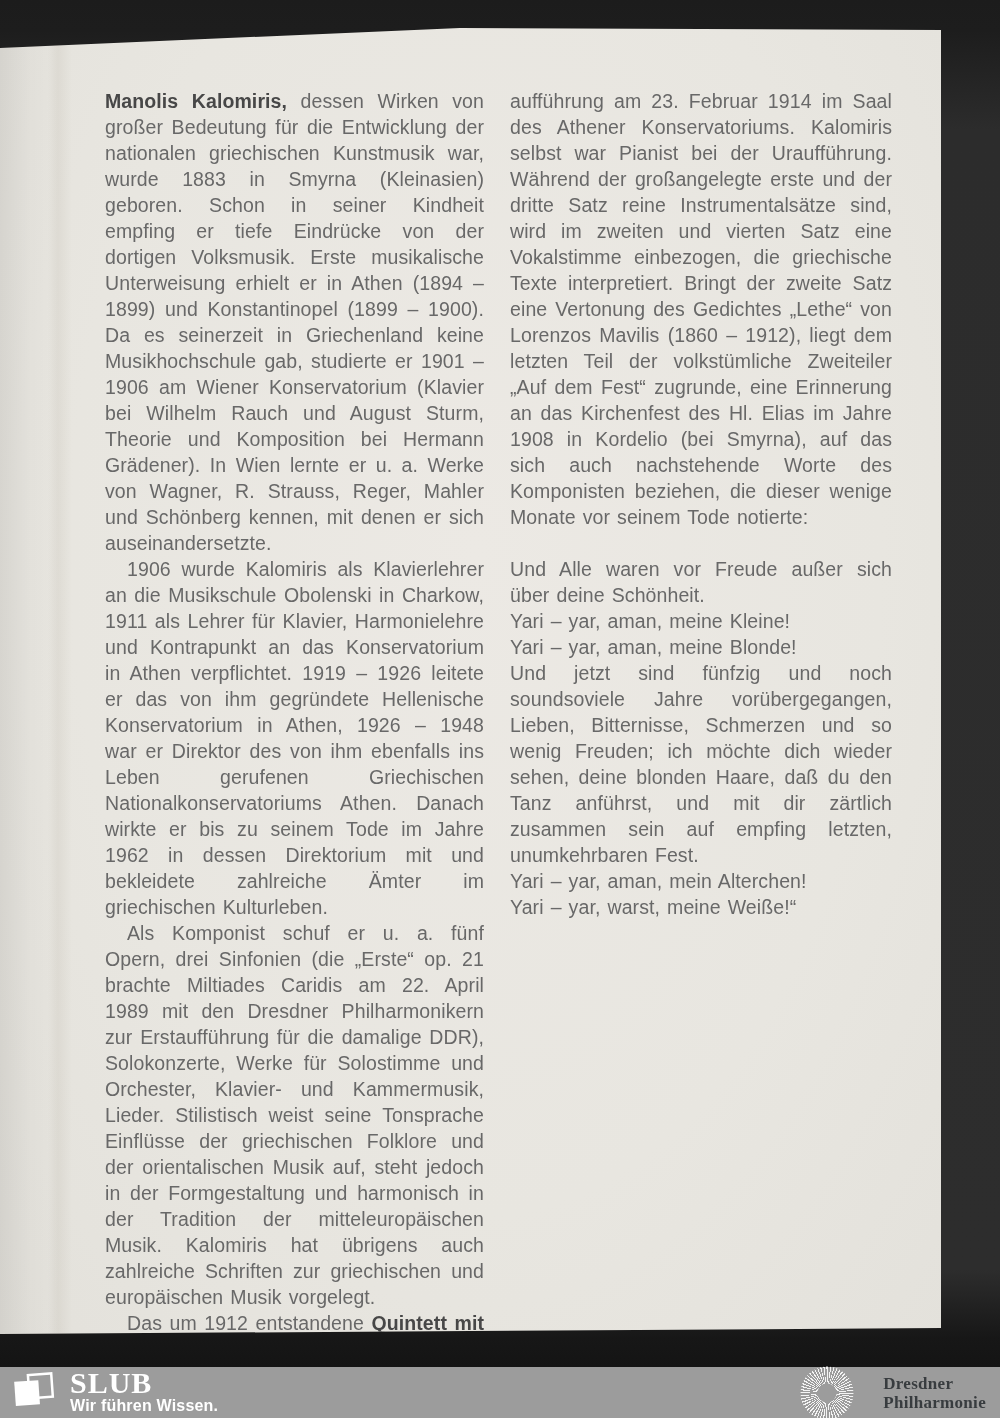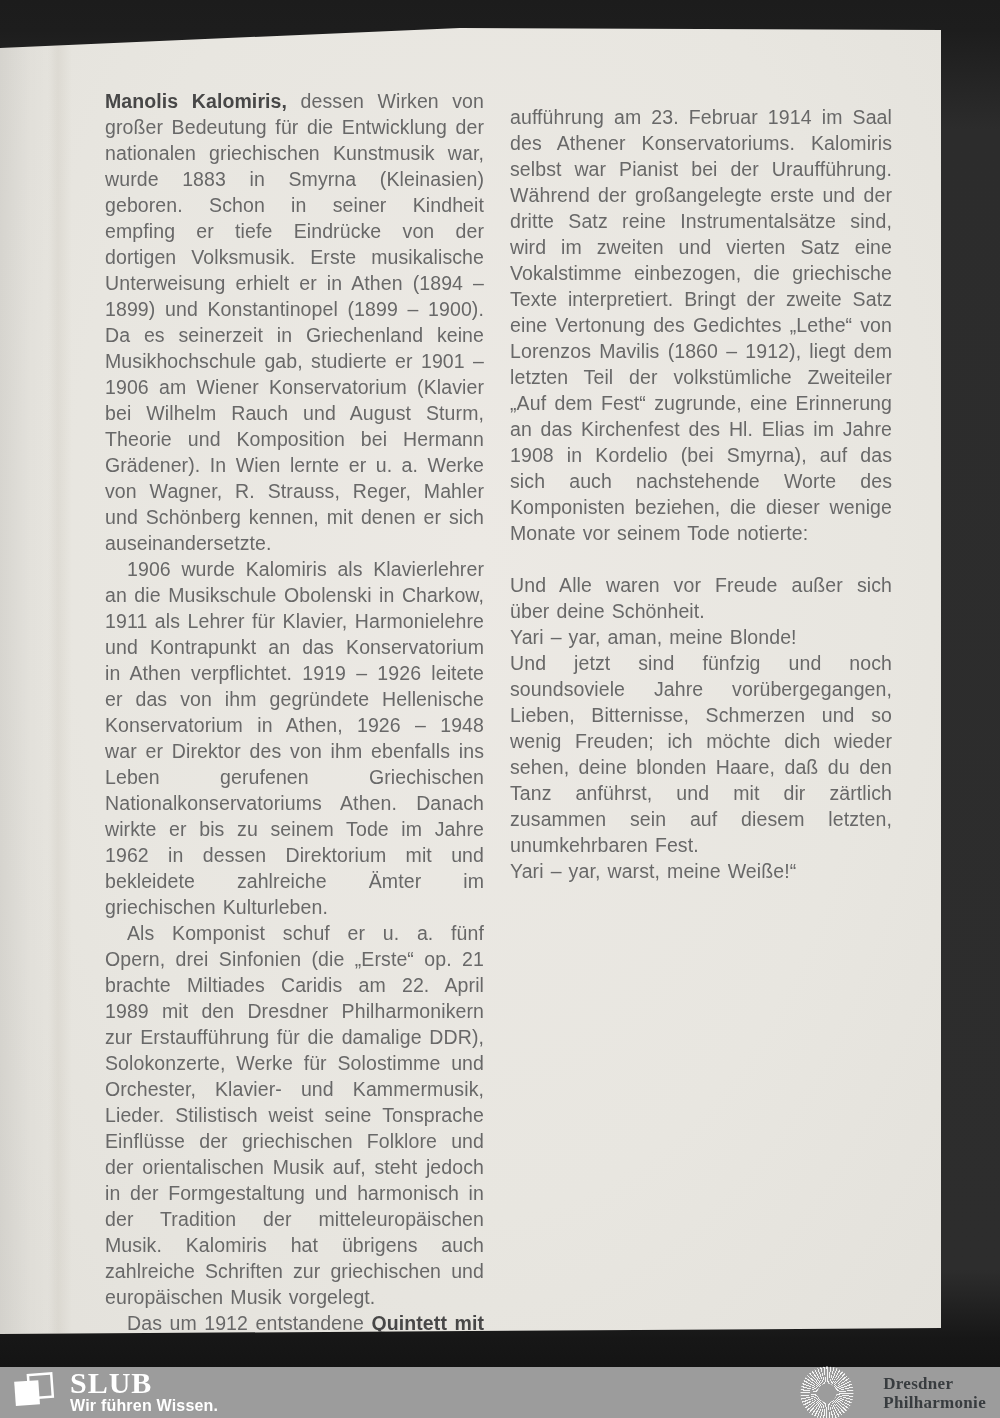--- a/index.html
+++ b/index.html
@@ -15,21 +15,21 @@
       linear-gradient(90deg, rgba(0,0,0,0) 48px, rgba(140,130,110,0.10) 58px, rgba(0,0,0,0) 72px),
       radial-gradient(ellipse at 50% 40%, #ece9e4 0%, #e8e6e0 60%, #e3e1db 100%);
     clip-path:polygon(0px 20px, 460px 0px, 941px 2px, 941px 1300px, 470px 1303px, 0px 1306px);
   }
   .col{
     position:absolute;top:60px;
     color:#686868;font-size:19.5px;line-height:26px;
     text-align:justify;word-spacing:1.5px;letter-spacing:0.1px;
   }
   .col-left{left:105px;width:379px;}
-  .col-right{left:510px;width:382px;margin-top:16px;}
+  .col-right{left:510px;width:382px;}
   .col p{margin:0;}
   .indent{text-indent:22px;}
   .b{font-weight:bold;color:#474747;}
   .poem{margin-top:26px;}
   .footer{
     position:absolute;left:0;top:1367px;width:1000px;height:51px;
     background:#9c9c9c;display:flex;justify-content:space-between;align-items:center;
   }
   .slub-group{display:flex;align-items:flex-start;gap:11px;padding-left:9px;}
   .slub-text{display:flex;flex-direction:column;}
@@ -62,22 +62,24 @@
     <p><span class="b">Manolis Kalomiris,</span><span> dessen Wirken von großer Bedeutung für die Entwicklung der nationalen griechischen Kunstmusik war, wurde 1883 in Smyrna (Kleinasien) geboren. Schon in seiner Kindheit empfing er tiefe Eindrücke von der dortigen Volksmusik. Erste musikalische Unterweisung erhielt er in Athen (1894 – 1899) und Konstantinopel (1899 – 1900). Da es seinerzeit in Griechenland keine Musikhochschule gab, studierte er 1901 – 1906 am Wiener Konservatorium (Klavier bei Wilhelm Rauch und August Sturm, Theorie und Komposition bei Hermann Grädener). In Wien lernte er u. a. Werke von Wagner, R. Strauss, Reger, Mahler und Schönberg kennen, mit denen er sich auseinandersetzte.</span></p>
     <p class="indent">1906 wurde Kalomiris als Klavierlehrer an die Musikschule Obolenski in Charkow, 1911 als Lehrer für Klavier, Harmonielehre und Kontrapunkt an das Konservatorium in Athen verpflichtet. 1919 – 1926 leitete er das von ihm gegründete Hellenische Konservatorium in Athen, 1926 – 1948 war er Direktor des von ihm ebenfalls ins Leben gerufenen Griechischen Nationalkonservatoriums Athen. Danach wirkte er bis zu seinem Tode im Jahre 1962 in dessen Direktorium mit und bekleidete zahlreiche Ämter im griechischen Kulturleben.</p>
     <p class="indent">Als Komponist schuf er u. a. fünf Opern, drei Sinfonien (die „Erste“ op. 21 brachte Miltiades Caridis am 22. April 1989 mit den Dresdner Philharmonikern zur Erstaufführung für die damalige DDR), Solokonzerte, Werke für Solostimme und Orchester, Klavier- und Kammermusik, Lieder. Stilistisch weist seine Tonsprache Einflüsse der griechischen Folklore und der orientalischen Musik auf, steht jedoch in der Formgestaltung und harmonisch in der Tradition der mitteleuropäischen Musik. Kalomiris hat übrigens auch zahlreiche Schriften zur griechischen und europäischen Musik vorgelegt.</p>
     <p class="indent"><span>Das um 1912 entstandene </span><span class="b">Quintett mit Gesang</span><span> erlebte nach einer teilweisen Darbietung auf einer Gedenkfeier für den Dichter Lorenzos Mavilis im Entstehungsjahr seine erste Gesamt-</span></p>
   </div>
 
   <div class="col col-right">
     <p>aufführung am 23. Februar 1914 im Saal des Athener Konservatoriums. Kalomiris selbst war Pianist bei der Uraufführung. Während der großangelegte erste und der dritte Satz reine Instrumentalsätze sind, wird im zweiten und vierten Satz eine Vokalstimme einbezogen, die griechische Texte interpretiert. Bringt der zweite Satz eine Vertonung des Gedichtes „Lethe“ von Lorenzos Mavilis (1860 – 1912), liegt dem letzten Teil der volkstümliche Zweiteiler „Auf dem Fest“ zugrunde, eine Erinnerung an das Kirchenfest des Hl. Elias im Jahre 1908 in Kordelio (bei Smyrna), auf das sich auch nachstehende Worte des Komponisten beziehen, die dieser wenige Monate vor seinem Tode notierte:</p>
     <div class="poem">
       <p>Und Alle waren vor Freude außer sich über deine Schönheit.</p>
+      <p>Yari – yar, aman, meine Kleine!</p>
       <p>Yari – yar, aman, meine Blonde!</p>
-      <p>Und jetzt sind fünfzig und noch soundsoviele Jahre vorübergegangen, Lieben, Bitternisse, Schmerzen und so wenig Freuden; ich möchte dich wieder sehen, deine blonden Haare, daß du den Tanz anführst, und mit dir zärtlich zusammen sein auf diesem letzten, unumkehrbaren Fest.</p>
+      <p>Und jetzt sind fünfzig und noch soundsoviele Jahre vorübergegangen, Lieben, Bitternisse, Schmerzen und so wenig Freuden; ich möchte dich wieder sehen, deine blonden Haare, daß du den Tanz anführst, und mit dir zärtlich zusammen sein auf empfing letzten, unumkehrbaren Fest.</p>
+      <p>Yari – yar, aman, mein Alterchen!</p>
       <p>Yari – yar, warst, meine Weiße!“</p>
     </div>
   </div>
 
 </div>
 
 <div class="footer">
   <div class="slub-group">
     <span>
       <svg width="50" height="43" viewBox="0 0 60 48">

